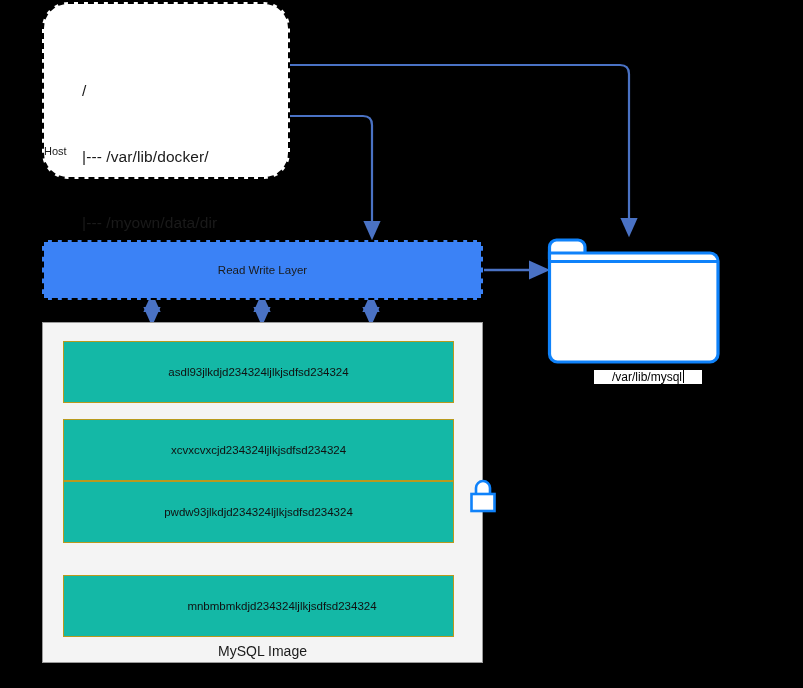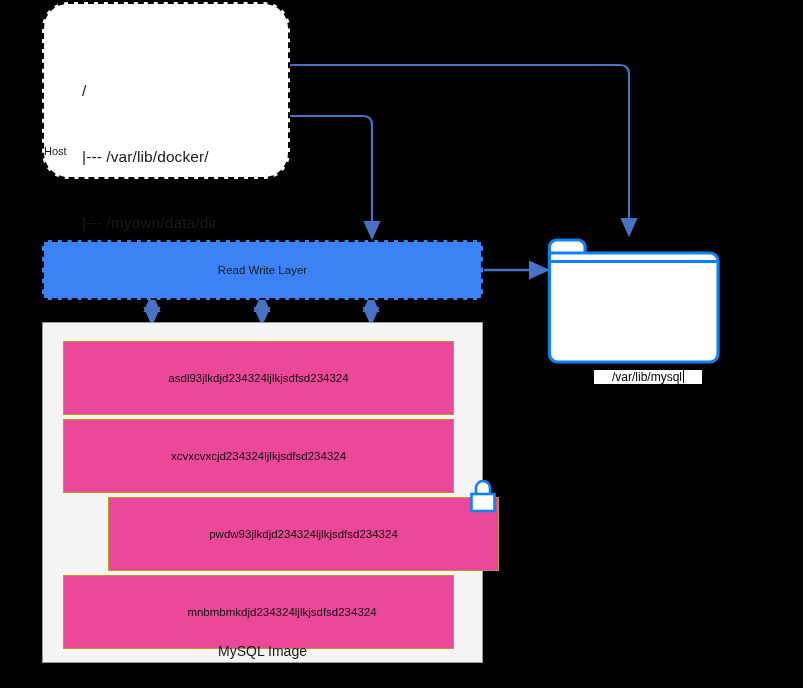--- a/index.html
+++ b/index.html
@@ -81,35 +81,35 @@
     width: 441px;
     height: 341px;
     background: #f4f4f4;
     border: 1px solid #9a9a9a;
     box-sizing: border-box;
   }
   .img-layer {
     position: absolute;
     left: 20px;
     width: 391px;
-    height: 74px;
-    background: #ec4899;
+    height: 62px;
+    background: #14b8a6;
     border: 1px solid #b89a1e;
     box-sizing: border-box;
     display: flex;
     align-items: center;
     justify-content: center;
   }
   .img-layer-text {
     font-size: 11.5px;
     color: #101010;
   }
   #img-layer-0 { top: 18px; }
   #img-layer-1 { top: 96px; }
-  #img-layer-2 { top: 174px; margin-left: 45px; }
+  #img-layer-2 { top: 158px; }
   #img-layer-3 { top: 252px; padding-left: 47px; }
   #image-label {
     position: absolute;
     left: 0;
     right: 0;
     top: 320px;
     text-align: center;
     font-size: 14px;
     color: #1a1a1a;
   }

